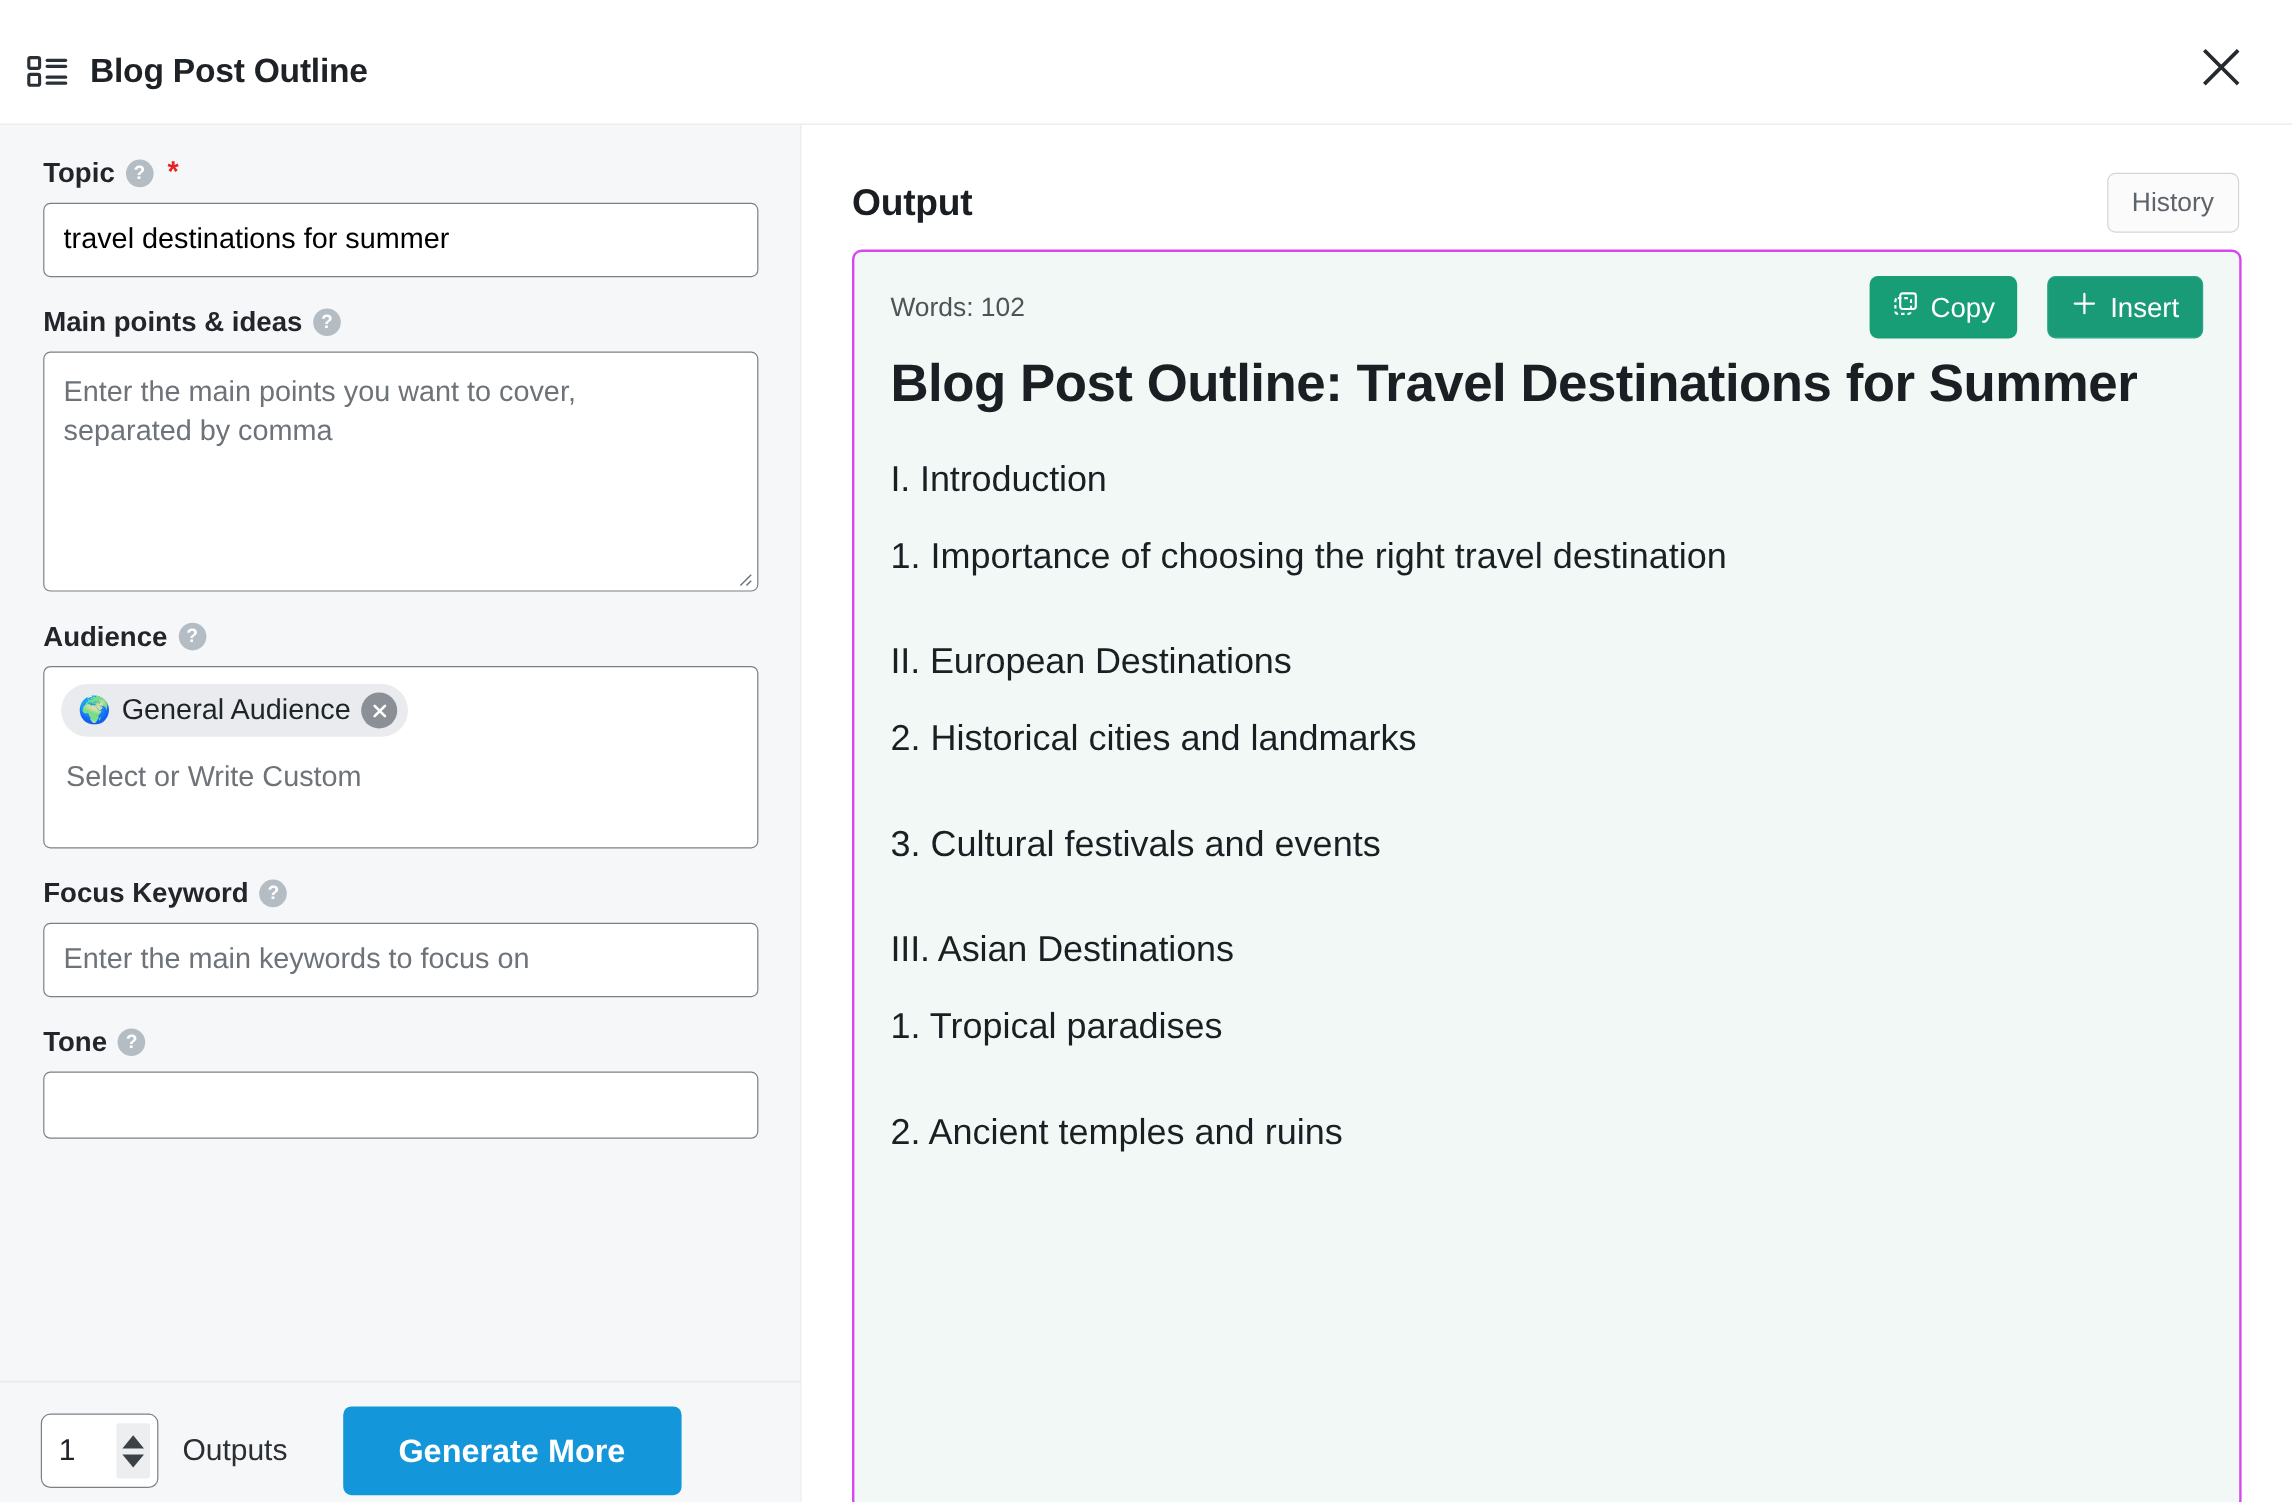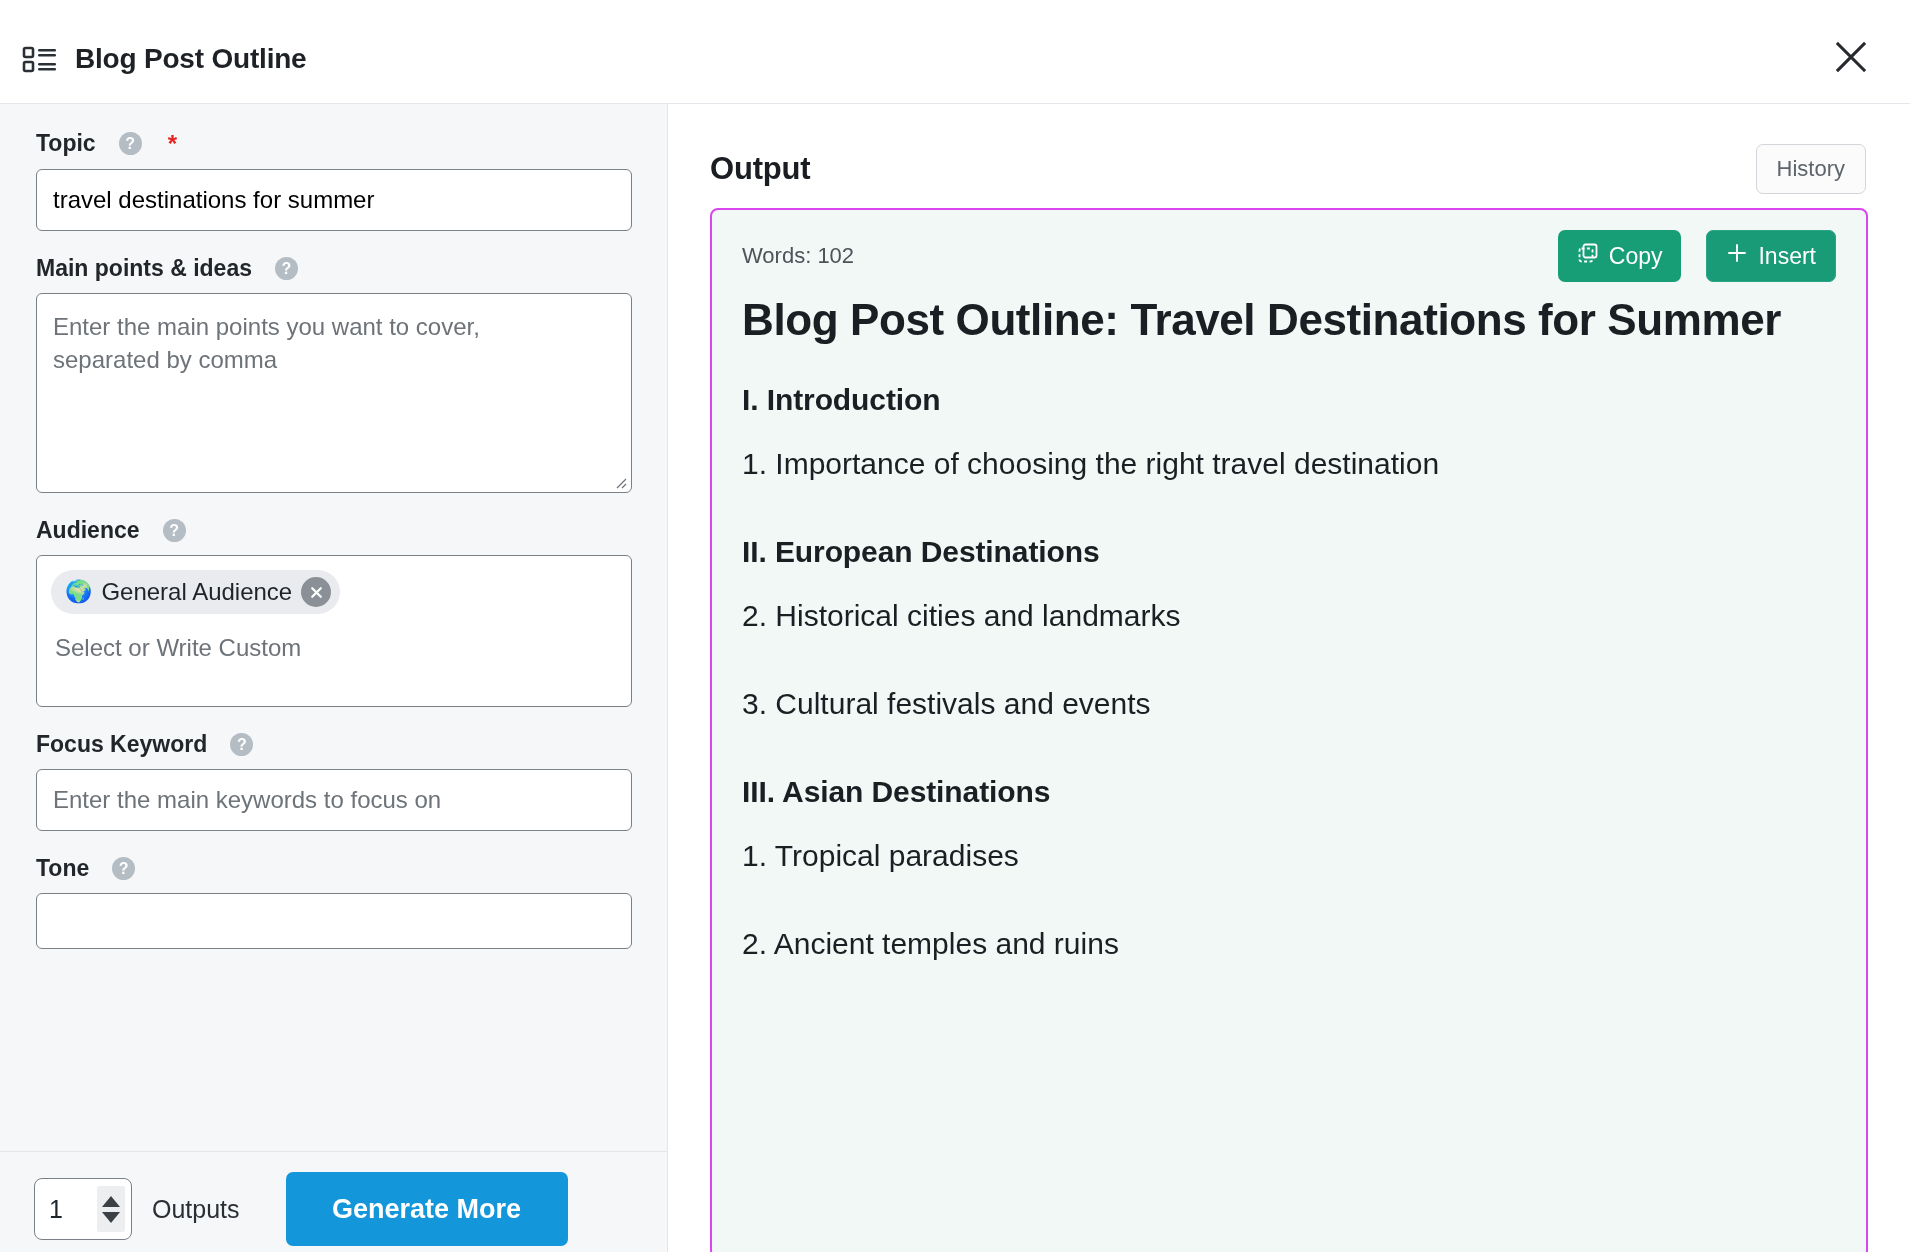--- a/index.html
+++ b/index.html
@@ -44,21 +44,21 @@
     background: #f6f7f9;
     border-right: 1px solid #e3e6ea;
   }
   .form-scroll {
     position: absolute; top: 0; left: 0; width: 668px; height: 1047px;
     overflow: hidden;
     padding: 28px 36px 0 36px;
   }
   .field { margin-bottom: 26px; }
   .field-label {
-    display: flex; align-items: flex-start; gap: 23px;
+    display: flex; align-items: center; gap: 9px;
     font-size: 23px; font-weight: 700; color: #22262b;
     margin-bottom: 13px;
     line-height: 1;
   }
   .help-icon {
     width: 23px; height: 23px; border-radius: 50%;
     background: #b4bcc4; color: #ffffff;
     font-size: 16px; font-weight: 700; line-height: 23px;
     text-align: center; display: inline-block; flex: none;
     font-family: "Liberation Sans", sans-serif;
@@ -197,21 +197,21 @@
   .act-btn.insert { background: #1a9b78; border: 1px solid #2aa685; }
 
   .doc { padding-top: 8px; }
   .doc h1 {
     font-size: 44px; font-weight: 700; color: #1b1f23;
     line-height: 1.47; letter-spacing: -0.4px;
     margin-bottom: 26px;
     max-width: 1040px;
   }
   .doc h2 {
-    font-size: 30px; font-weight: 700; color: #1b1f23;
+    font-size: 30px; font-weight: 400; color: #1b1f23;
     margin: 30px 0 30px 0; letter-spacing: -0.1px;
   }
   .doc p {
     font-size: 30px; font-weight: 400; color: #1b1f23;
     margin: 0 0 54px 0;
   }
 </style>
 </head>
 <body>
 

